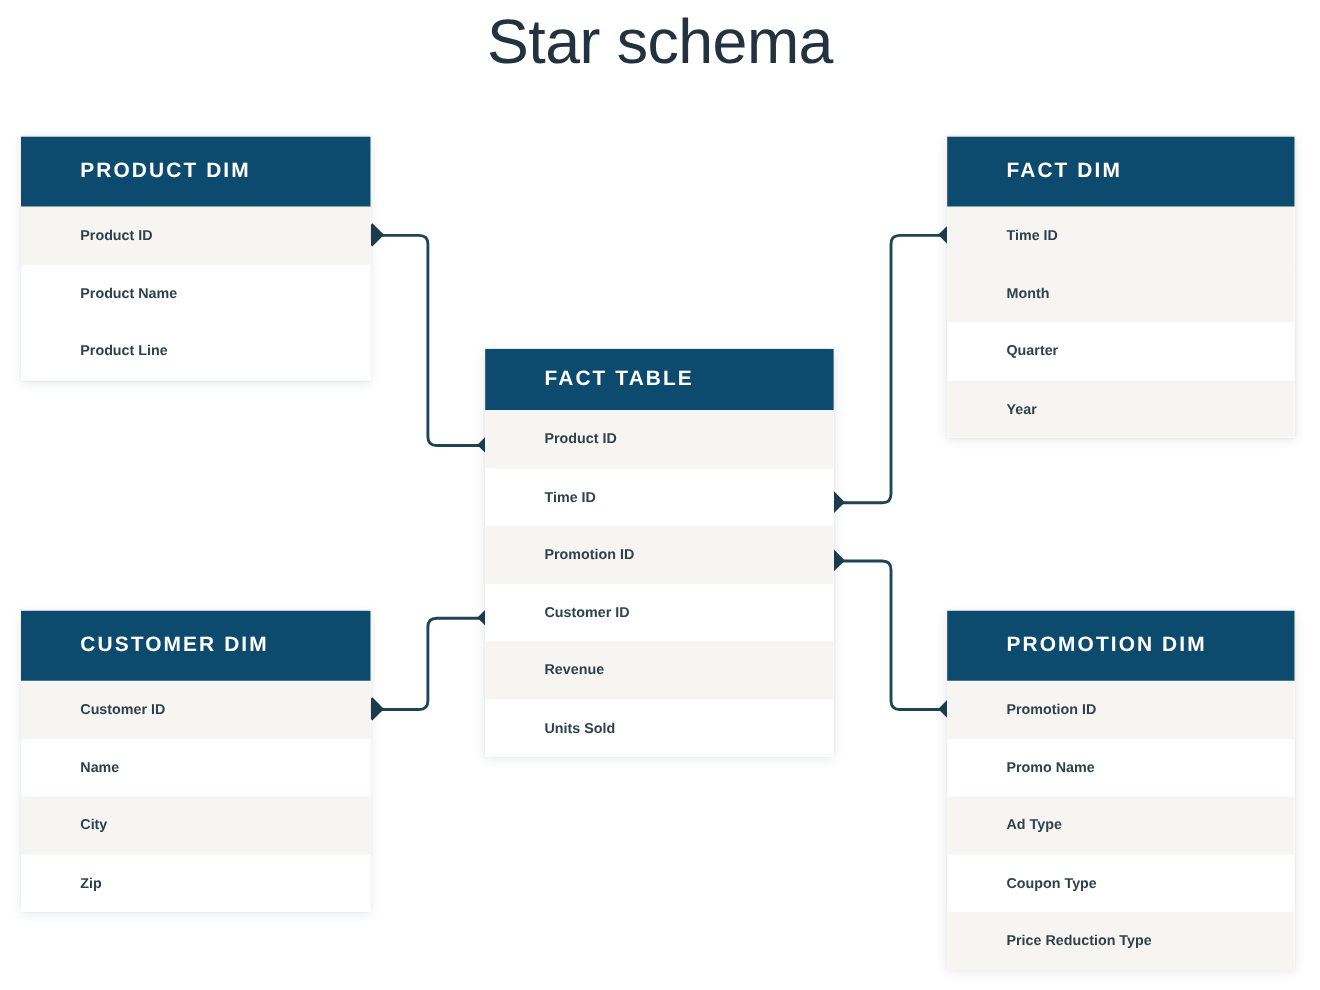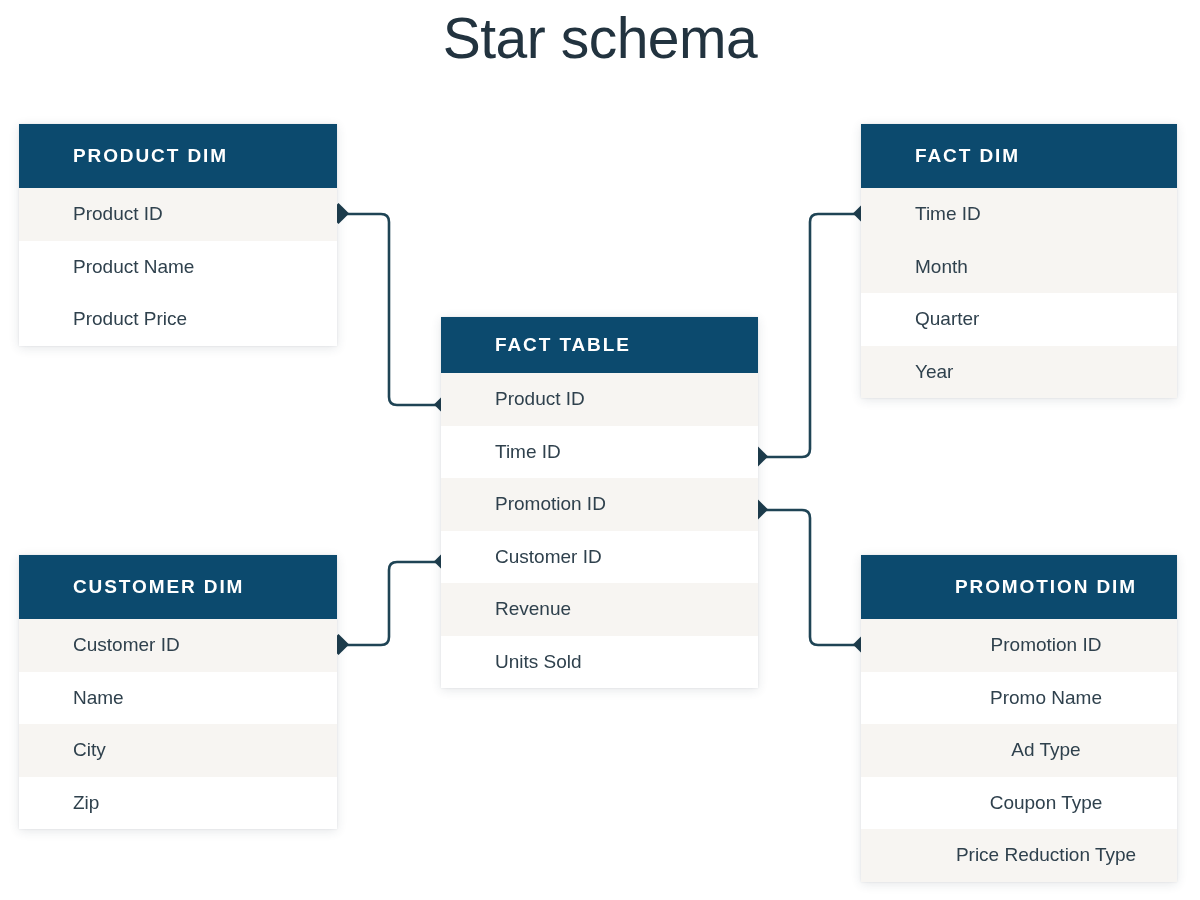--- a/index.html
+++ b/index.html
@@ -78,36 +78,36 @@
     white-space: nowrap;
   }
   .table-rows {
     background: #ffffff;
   }
   .table-row {
     height: 52.5px;
     line-height: 52.5px;
     padding-left: 54px;
     box-sizing: border-box;
-    font-size: 19px;
-    font-weight: 400;
+    font-size: 13px;
+    font-weight: 700;
     color: #2f414d;
     white-space: nowrap;
     background: #ffffff;
   }
   .table-row.shaded {
     background: #f7f5f2;
   }
 
   
   #table-product  { left: 19px;  top: 124px; width: 318px; }
   #table-time     { left: 861px; top: 124px; width: 316px; }
   #table-fact     { left: 441px; top: 317px; width: 317px; }
   #table-customer { left: 19px;  top: 555px; width: 318px; }
-  #table-promotion{ left: 861px; top: 555px; width: 316px; text-align: center; }
+  #table-promotion{ left: 861px; top: 555px; width: 316px; }
 
   #table-fact .table-header { height: 56px; line-height: 56px; }
 </style>
 </head>
 <body>
 
 <div id="canvas">
 
   <div id="page-title">Star schema</div>
 
@@ -136,21 +136,21 @@
       <rect class="node" x="750" y="502" width="15" height="15" transform="rotate(45 757.5 509.5)"></rect>
       <rect class="node" x="856" y="637" width="15" height="15" transform="rotate(45 863.5 644.5)"></rect>
     </g>
   </svg>
 
   <div class="table-card" id="table-product">
     <div class="table-header">PRODUCT DIM</div>
     <div class="table-rows">
       <div class="table-row shaded">Product ID</div>
       <div class="table-row">Product Name</div>
-      <div class="table-row">Product Price</div>
+      <div class="table-row">Product Line</div>
     </div>
   </div>
 
   <div class="table-card" id="table-time">
     <div class="table-header">FACT DIM</div>
     <div class="table-rows">
       <div class="table-row shaded">Time ID</div>
       <div class="table-row shaded">Month</div>
       <div class="table-row">Quarter</div>
       <div class="table-row shaded">Year</div>

